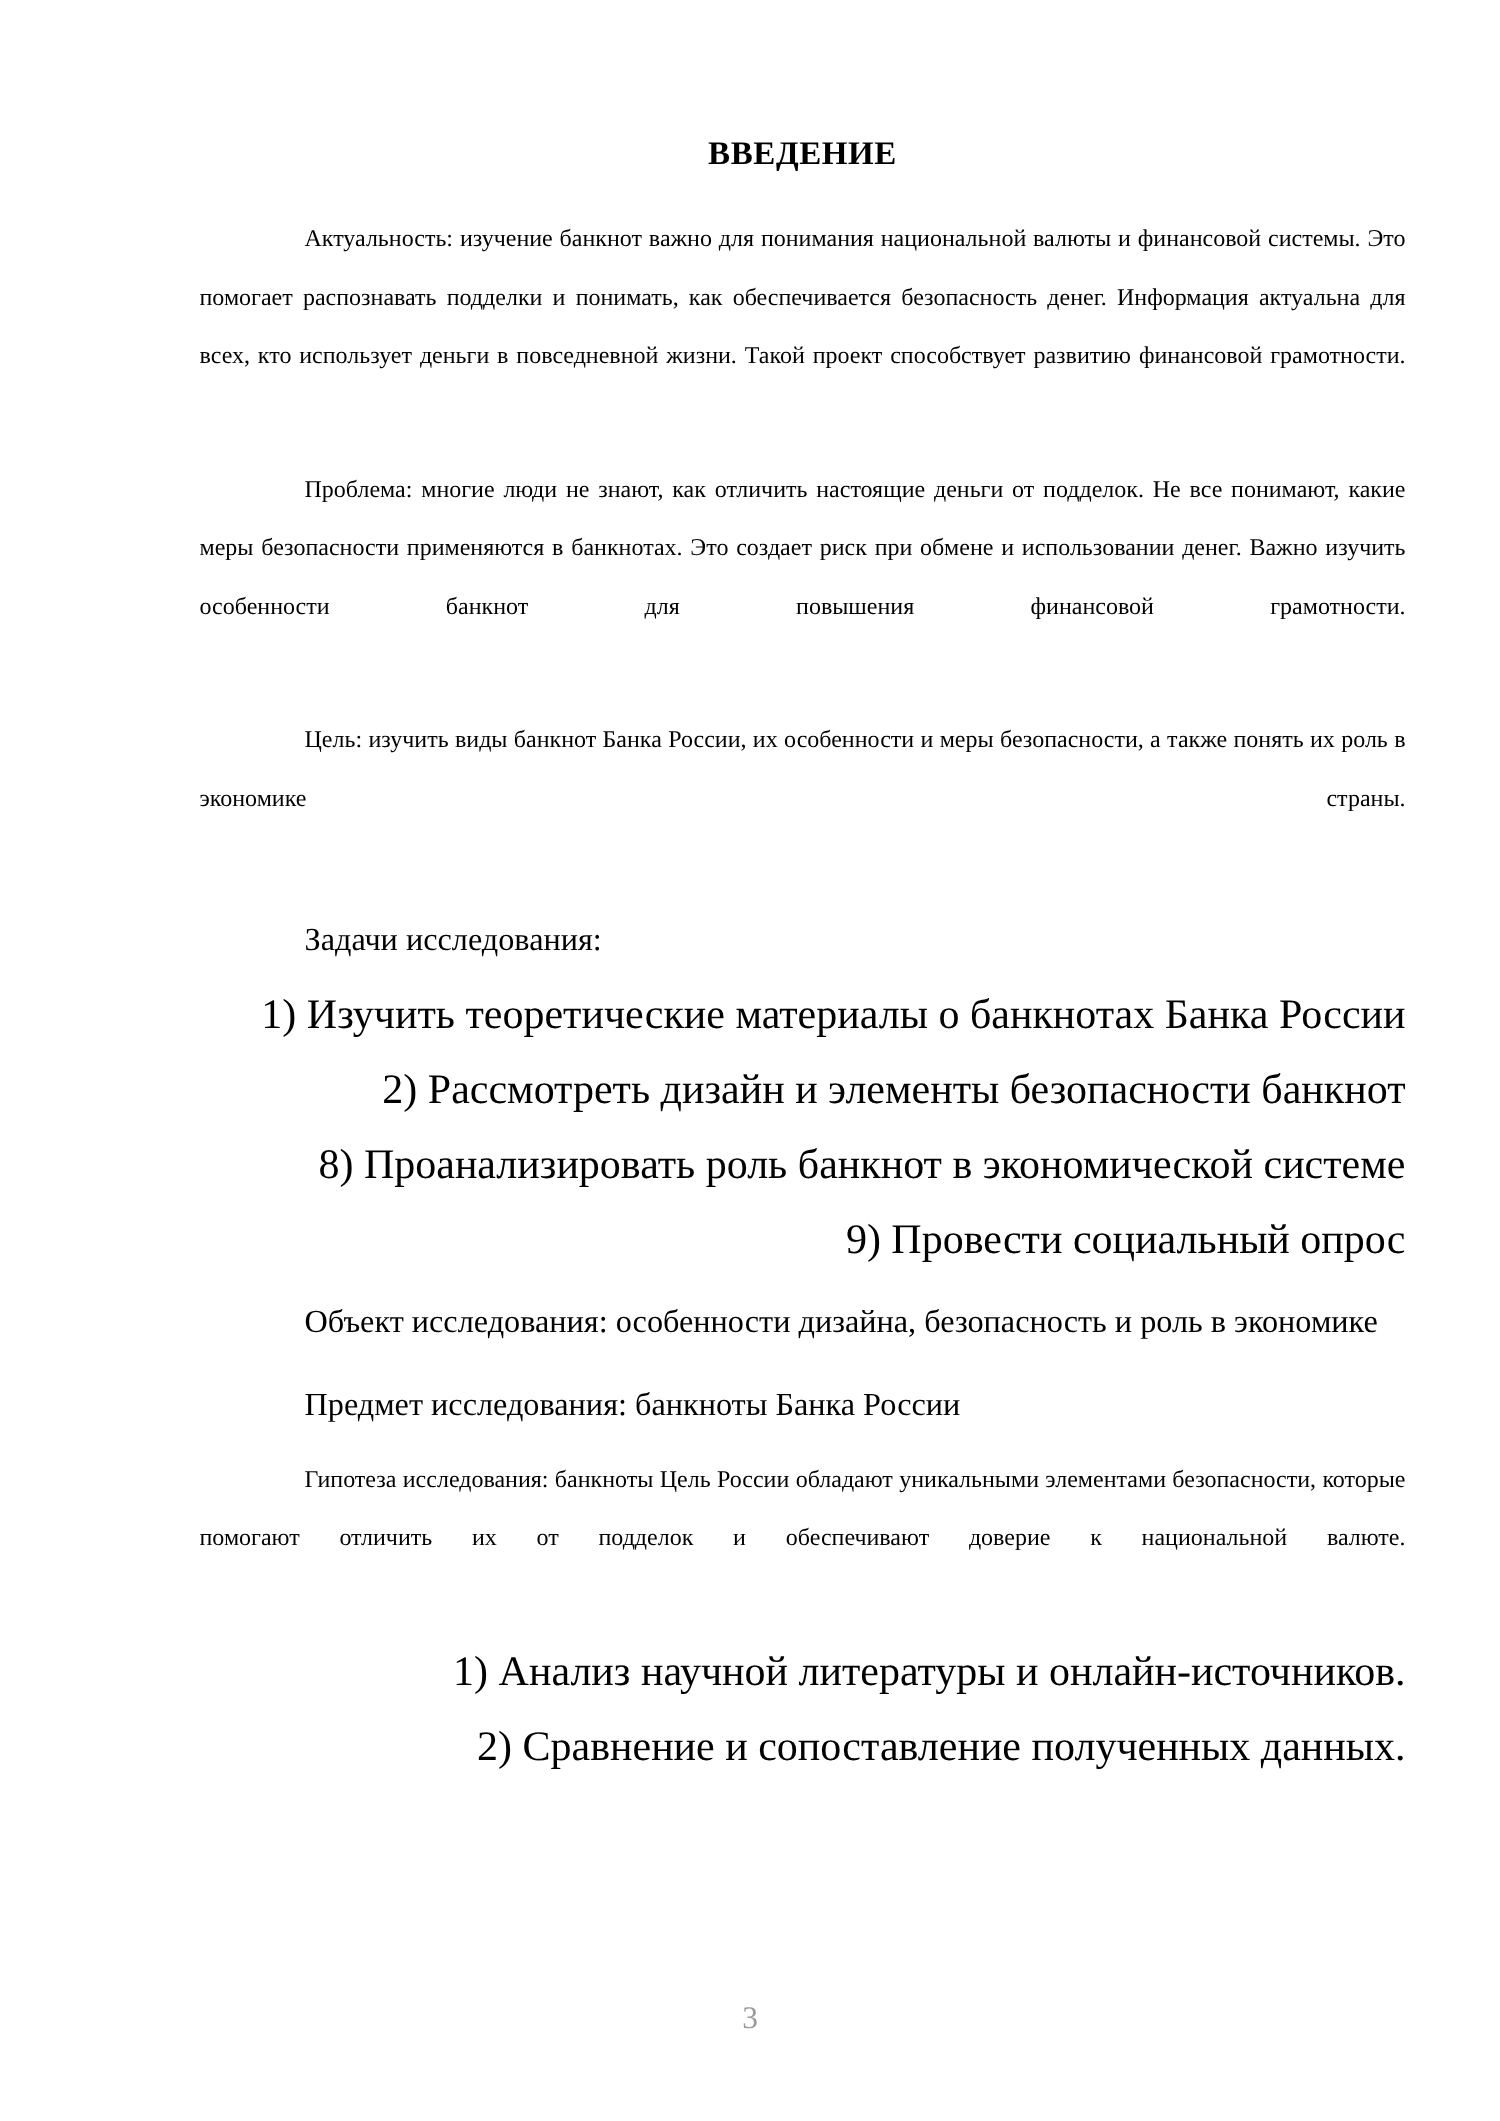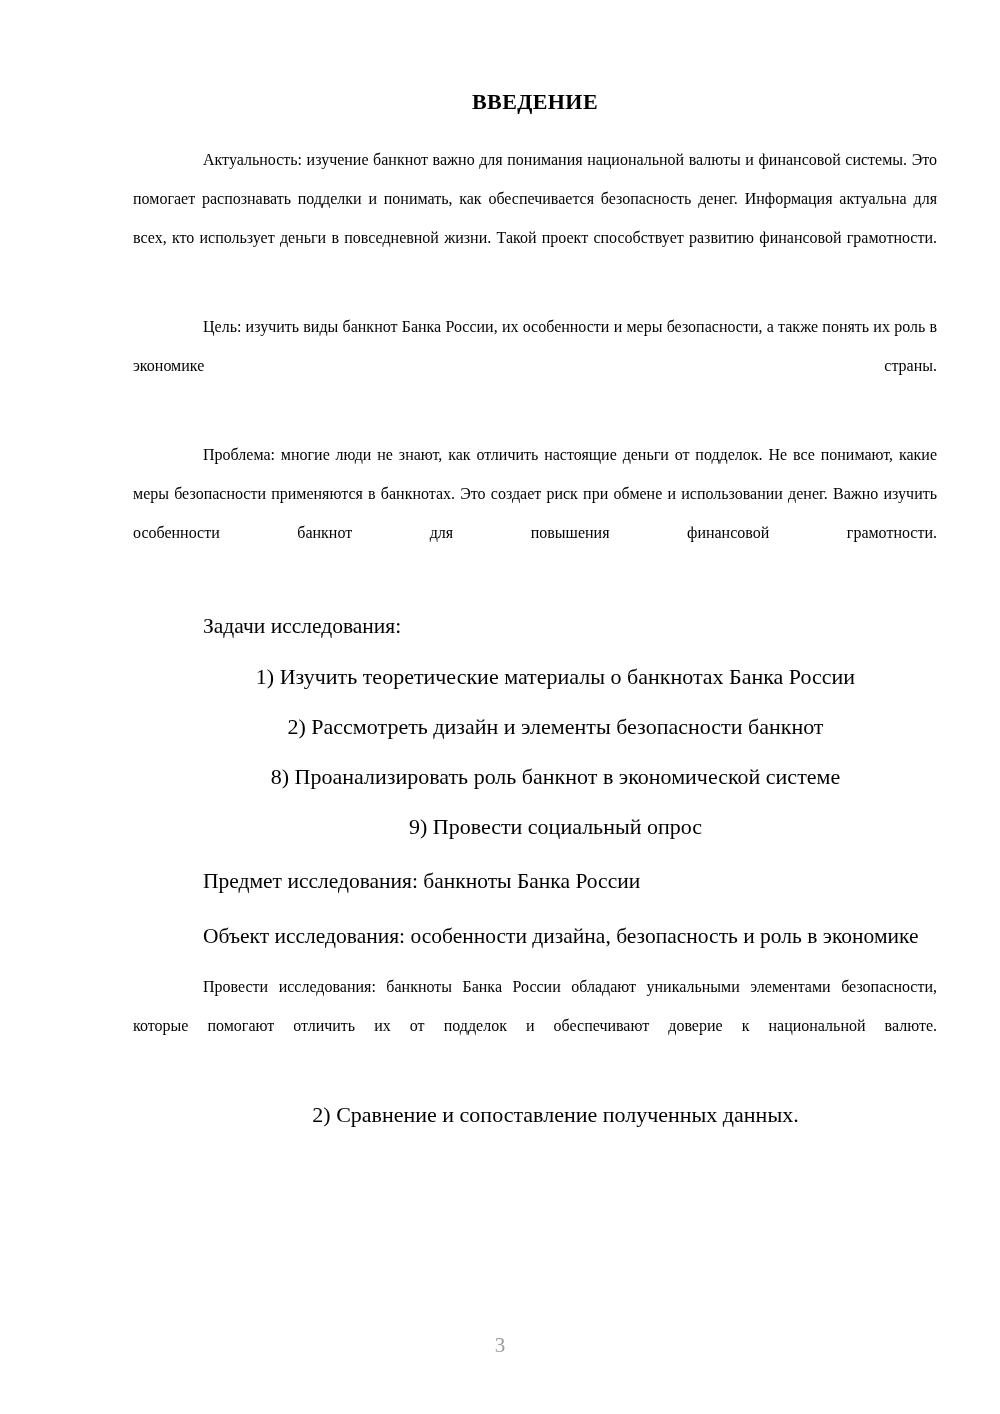--- a/index.html
+++ b/index.html
@@ -68,23 +68,23 @@
     margin: 16px 0 11px 0;
   }
 
   .list {
     list-style: none;
     margin: 0;
     padding: 0;
   }
 
   .list-item {
-    font-size: 22px;
+    font-size: 28px;
     line-height: 39px;
-    text-align: center;
+    text-align: right;
     text-indent: 41px;
     margin: 0 0 11px 0;
   }
 
   .page-number {
     position: absolute;
     left: 0;
     top: 1331px;
     width: 1000px;
     text-align: center;
@@ -97,41 +97,42 @@
 <body>
 
 <div class="page">
 
   <div class="content">
 
     <h1 class="doc-title">ВВЕДЕНИЕ</h1>
 
     <p class="para">Актуальность: изучение банкнот важно для понимания национальной валюты и финансовой системы. Это помогает распознавать подделки и понимать, как обеспечивается безопасность денег. Информация актуальна для всех, кто использует деньги в повседневной жизни. Такой проект способствует развитию финансовой грамотности.</p>
 
+    <p class="para">Проблема: многие люди не знают, как отличить настоящие деньги от подделок. Не все понимают, какие меры безопасности применяются в банкнотах. Это создает риск при обмене и использовании денег. Важно изучить особенности банкнот для повышения финансовой грамотности.</p>
+
     <p class="para">Цель: изучить виды банкнот Банка России, их особенности и меры безопасности, а также понять их роль в экономике страны.</p>
-
-    <p class="para">Проблема: многие люди не знают, как отличить настоящие деньги от подделок. Не все понимают, какие меры безопасности применяются в банкнотах. Это создает риск при обмене и использовании денег. Важно изучить особенности банкнот для повышения финансовой грамотности.</p>
 
     <p class="para-left">Задачи исследования:</p>
 
     <ul class="list">
       <li class="list-item">1) Изучить теоретические материалы о банкнотах Банка России</li>
       <li class="list-item">2) Рассмотреть дизайн и элементы безопасности банкнот</li>
       <li class="list-item">8) Проанализировать роль банкнот в экономической системе</li>
       <li class="list-item">9) Провести социальный опрос</li>
     </ul>
 
+    <p class="para-left">Объект исследования: особенности дизайна, безопасность и роль в экономике</p>
+
     <p class="para-left">Предмет исследования: банкноты Банка России</p>
 
-    <p class="para-left">Объект исследования: особенности дизайна, безопасность и роль в экономике</p>
-
-    <p class="para">Провести исследования: банкноты Банка России обладают уникальными элементами безопасности, которые помогают отличить их от подделок и обеспечивают доверие к национальной валюте.</p>
+    <p class="para">Гипотеза исследования: банкноты Цель России обладают уникальными элементами безопасности, которые помогают отличить их от подделок и обеспечивают доверие к национальной валюте.</p>
 
 
     <ul class="list">
+      <li class="list-item">1) Анализ научной литературы и онлайн-источников.</li>
       <li class="list-item">2) Сравнение и сопоставление полученных данных.</li>
 
     </ul>
 
   </div>
 
   <div class="page-number">3</div>
 
 </div>
 

